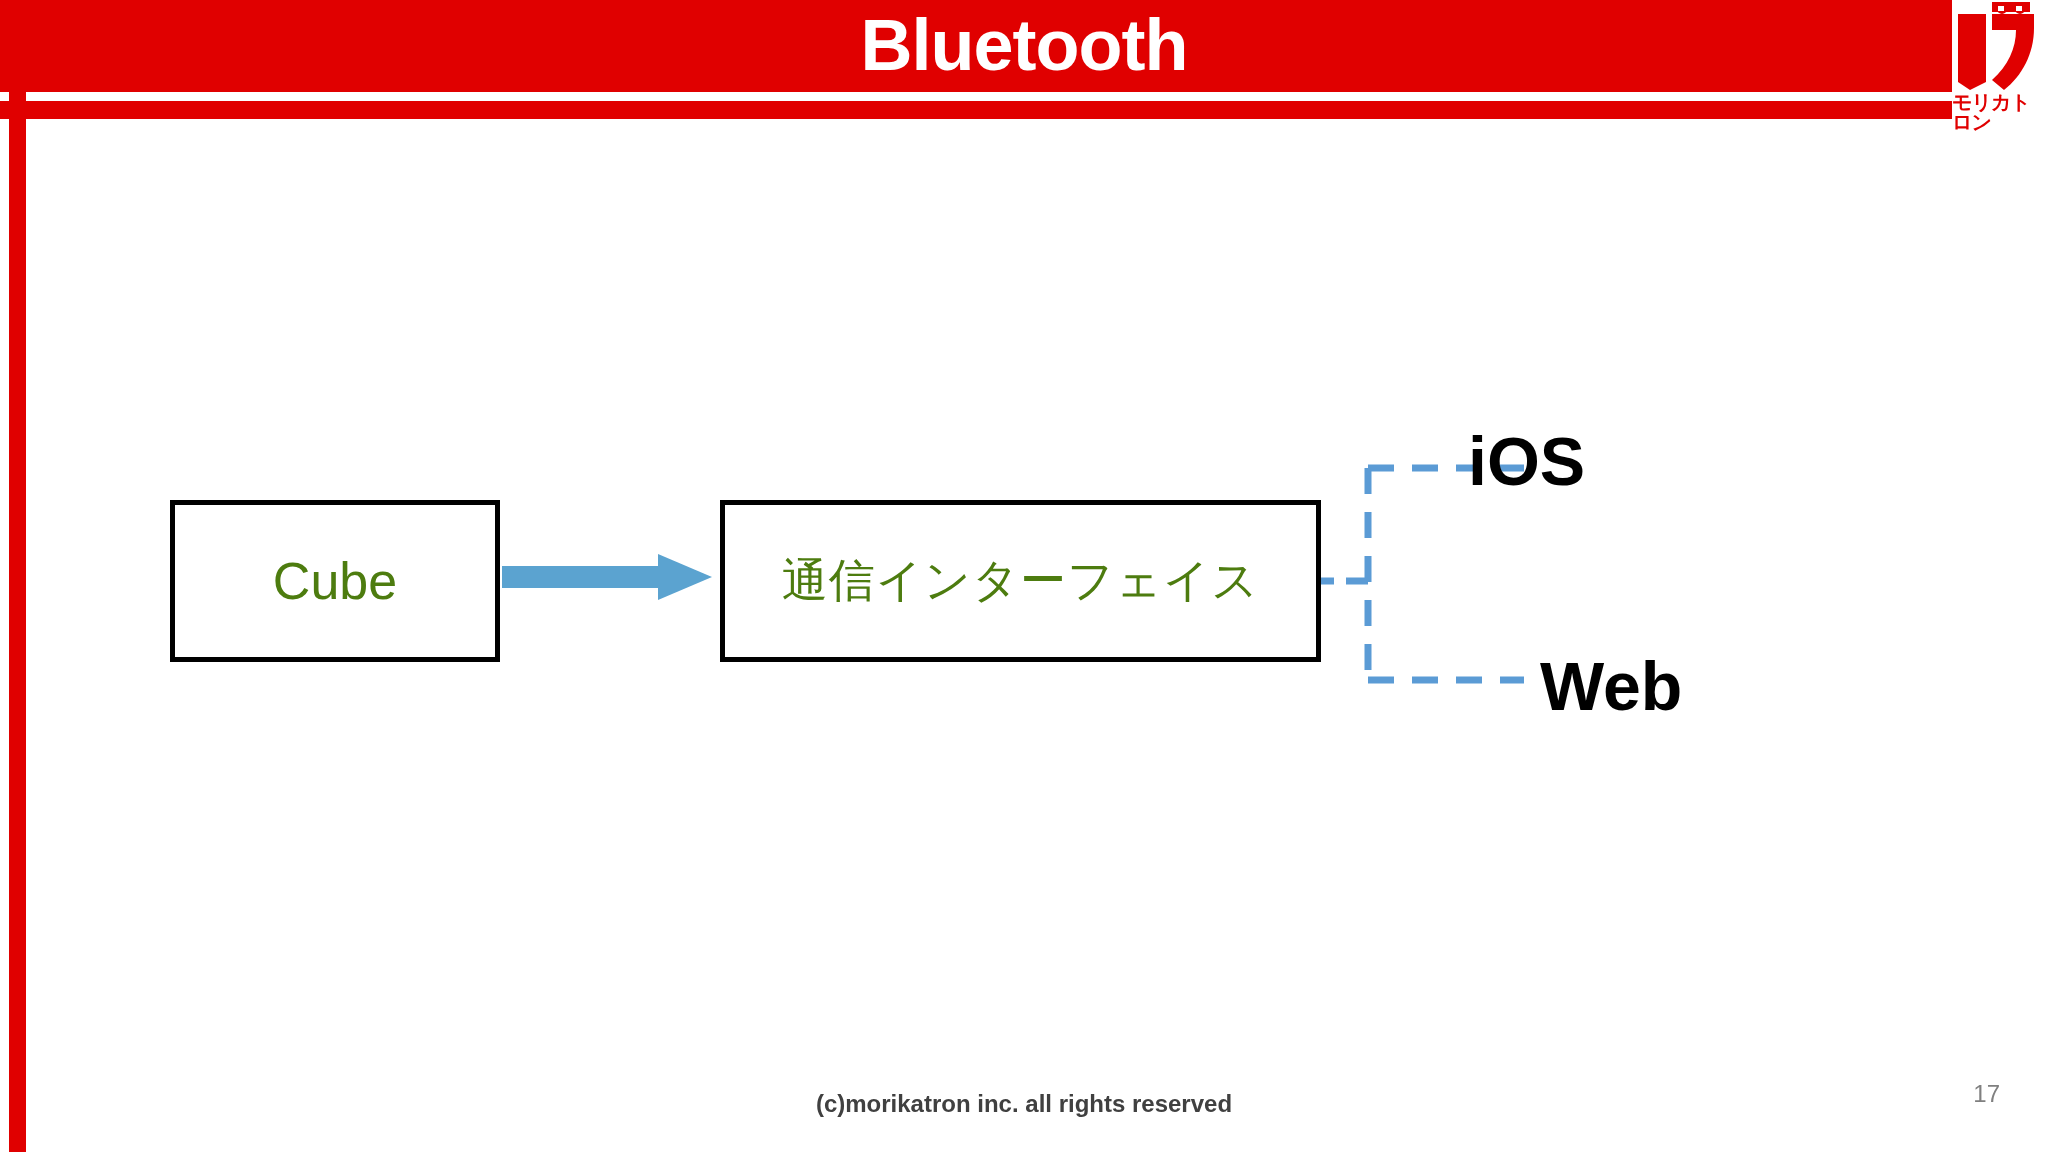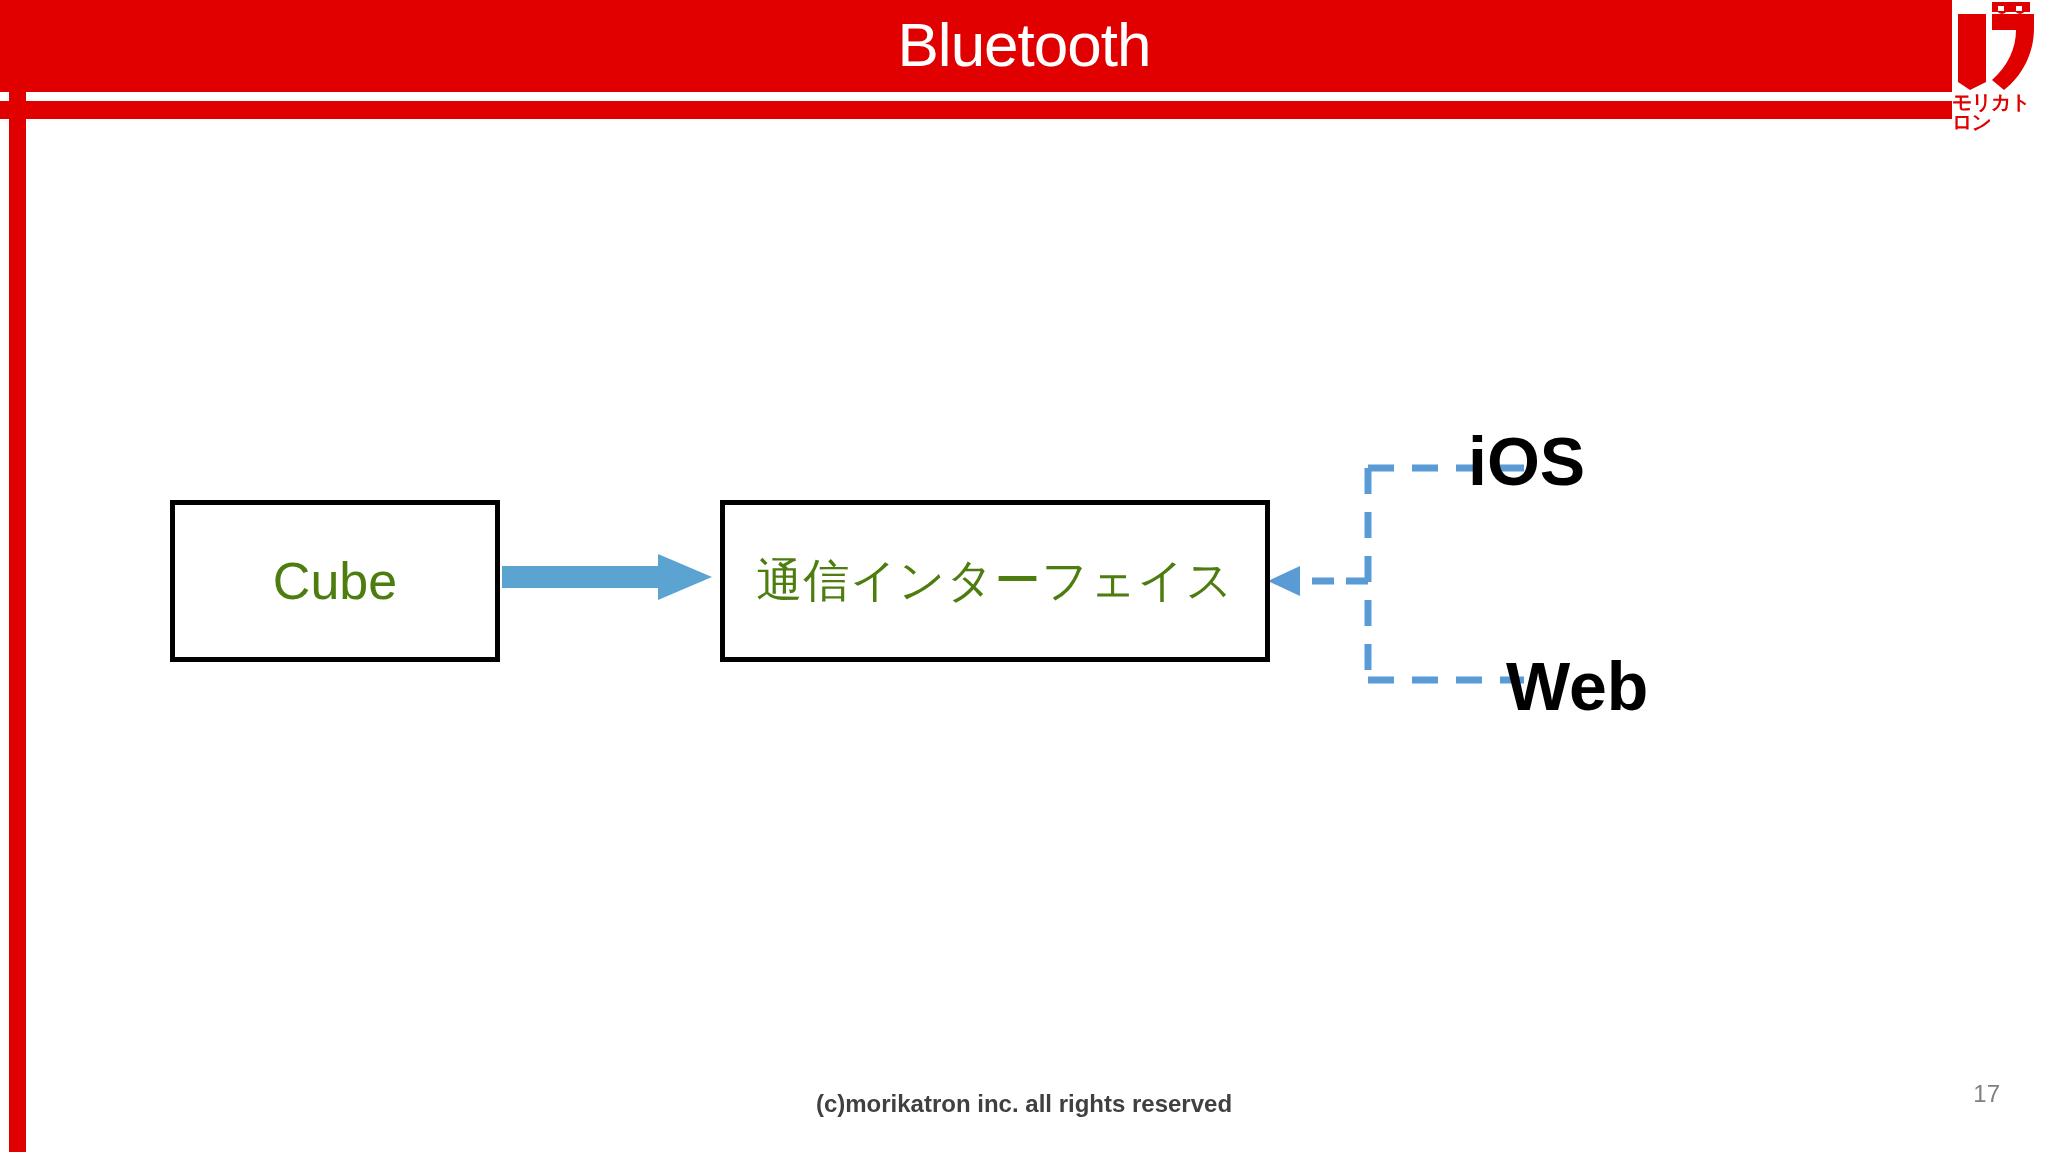--- a/index.html
+++ b/index.html
@@ -26,22 +26,22 @@
   }
   .header-title {
     position: absolute;
     left: 0;
     top: 0;
     width: 2048px;
     height: 92px;
     line-height: 90px;
     text-align: center;
     color: #ffffff;
-    font-size: 62px;
-    font-weight: normal;
+    font-size: 72px;
+    font-weight: bold;
     letter-spacing: -1px;
     font-family: "Liberation Sans", sans-serif;
   }
   .header-stripe {
     position: absolute;
     left: 0;
     top: 101px;
     width: 2048px;
     height: 18px;
     background: #e00000;
@@ -107,21 +107,21 @@
     height: 162px;
   }
   .node-cube .node-label {
     font-size: 52px;
     font-family: "Liberation Sans", sans-serif;
     font-weight: normal;
   }
   .node-iface {
     left: 720px;
     top: 378px;
-    width: 550px;
+    width: 601px;
     height: 162px;
   }
   .node-iface .node-label {
     font-size: 46px;
     font-family: "Liberation Serif", serif;
     font-weight: normal;
     letter-spacing: 1px;
   }
 
   
@@ -137,21 +137,21 @@
   
   .endpoint-label {
     position: absolute;
     color: #000000;
     font-size: 68px;
     font-weight: bold;
     font-family: "Liberation Sans", sans-serif;
     white-space: nowrap;
   }
   .label-ios { left: 1468px; top: 300px; }
-  .label-web { left: 1506px; top: 525px; }
+  .label-web { left: 1540px; top: 525px; }
 
   
   .footer-copy {
     position: absolute;
     left: 0;
     top: 1090px;
     width: 2048px;
     text-align: center;
     color: #404040;
     font-size: 24px;

